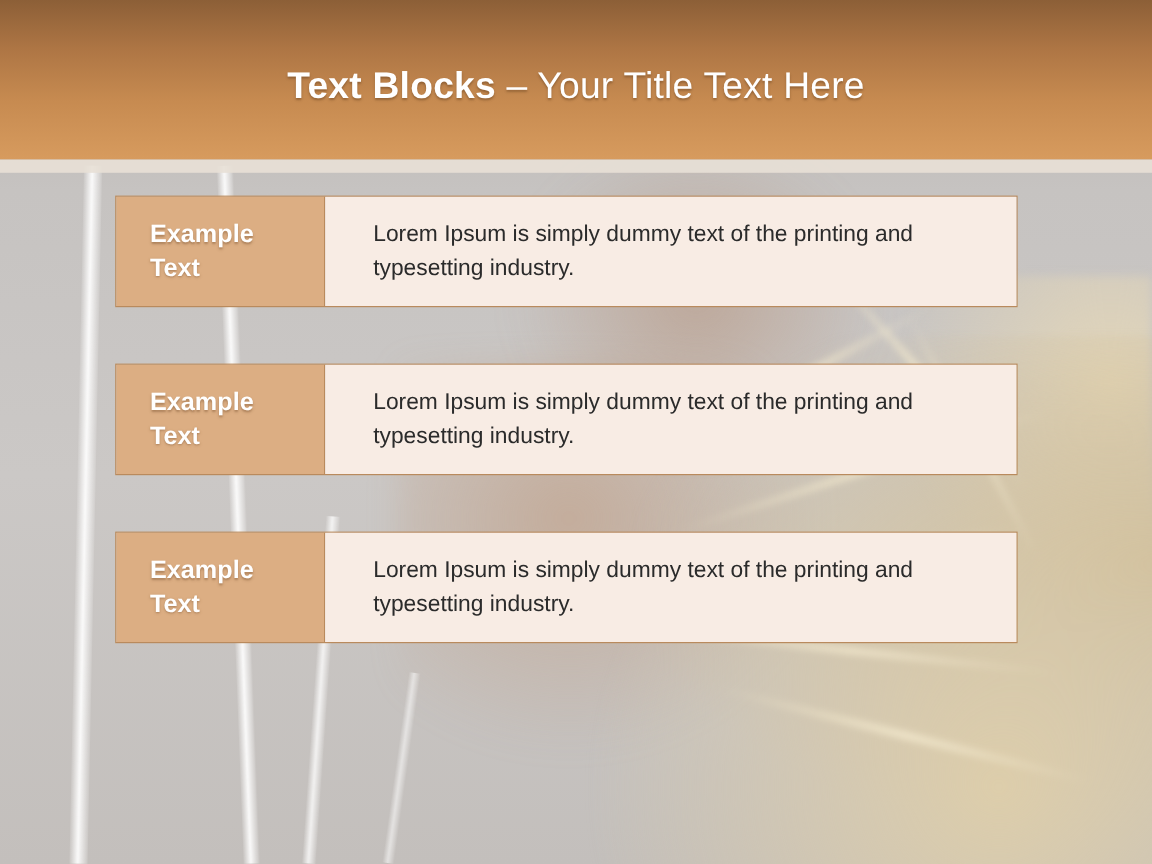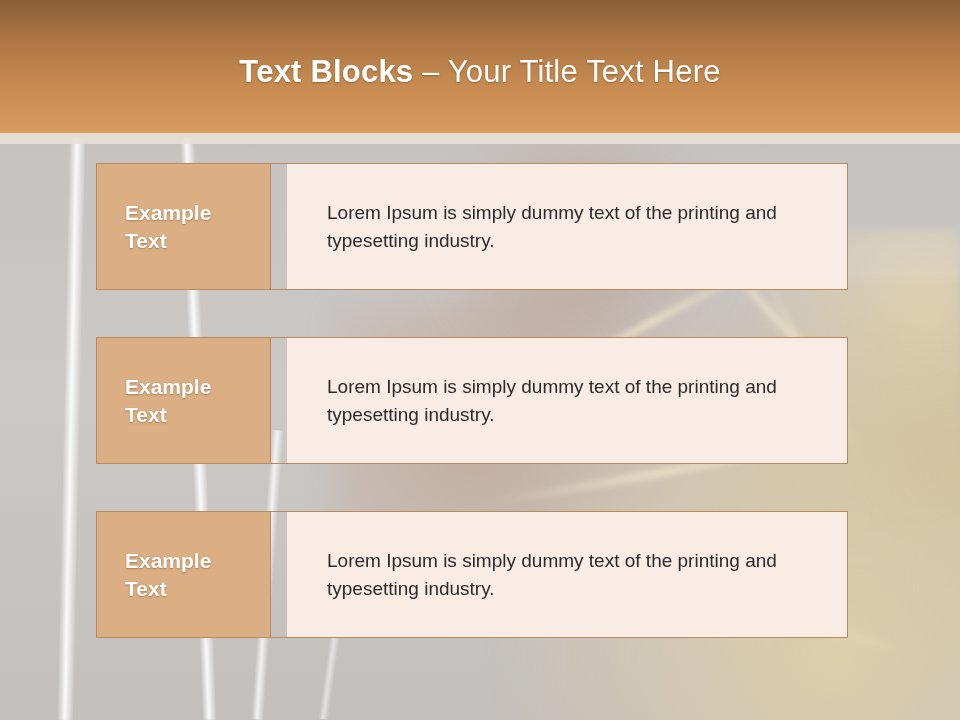--- a/index.html
+++ b/index.html
@@ -128,22 +128,21 @@
     left: 96px;
     top: 163px;
     width: 752px;
   }
   .row {
     display: flex;
     align-items: stretch;
     border: 1px solid #b98a5d;
     margin-bottom: 47px;
     box-sizing: border-box;
-    height: 127px;
-    gap: 16px;
+    height: 93px;
   }
   .row:last-child { margin-bottom: 0; }
 
   .label-cell {
     width: 174px;
     flex: 0 0 174px;
     background: #dcae83;
     display: flex;
     flex-direction: column;
     justify-content: center;

